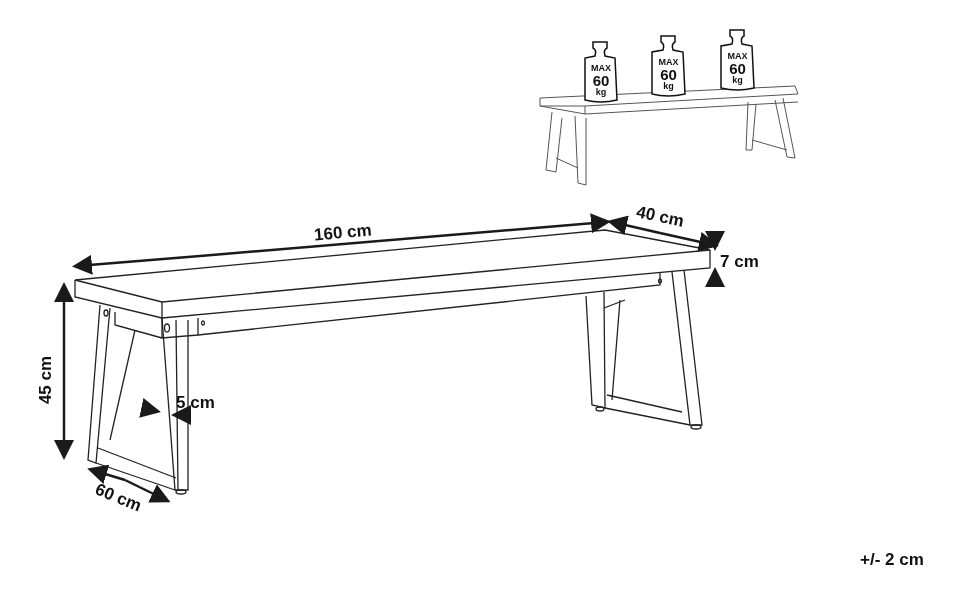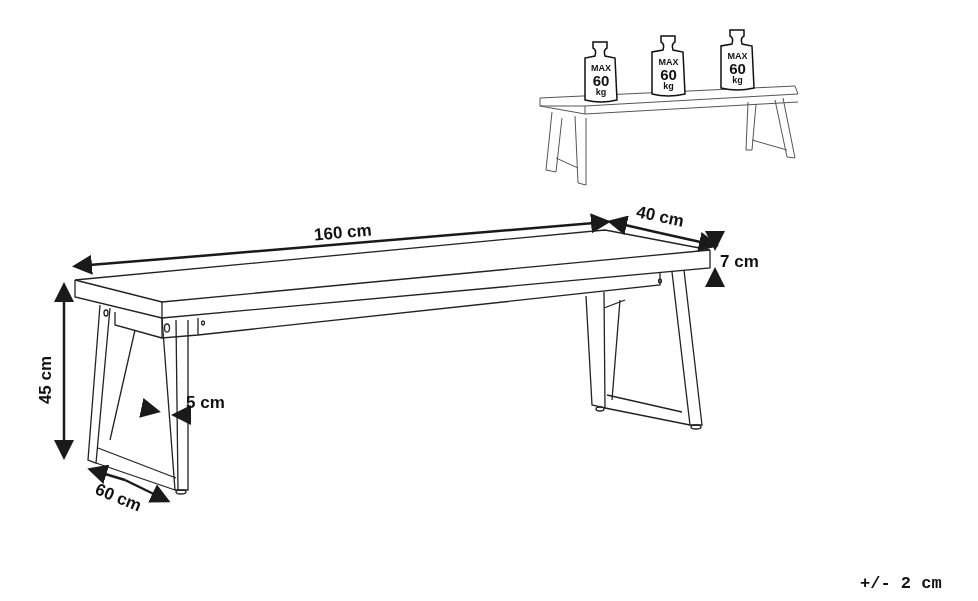--- a/index.html
+++ b/index.html
@@ -115,15 +115,15 @@
 <div class="wtxt" style="left:721px;top:52px;width:33px;">
   <div style="font-size:9px;">MAX</div>
   <div style="font-size:15px;">60</div>
   <div style="font-size:9px;">kg</div>
 </div>
 
 <div class="lbl" style="left:314px;top:223px;transform:rotate(-5deg);">160 cm</div>
 <div class="lbl" style="left:636px;top:207px;transform:rotate(12deg);">40 cm</div>
 <div class="lbl" style="left:720px;top:252px;">7 cm</div>
 <div class="lbl" style="left:22px;top:370px;transform:rotate(-90deg);">45 cm</div>
-<div class="lbl" style="left:176px;top:393px;margin-left:10px;">5 cm</div>
+<div class="lbl" style="left:176px;top:393px;">5 cm</div>
 <div class="lbl" style="left:94px;top:488px;transform:rotate(22deg);">60 cm</div>
-<div class="lbl" style="left:860px;top:574px;font-family:Liberation Mono, monospace;">+/- 2 cm</div>
+<div class="lbl" style="left:860px;top:550px;">+/- 2 cm</div>
 
 </body></html>

